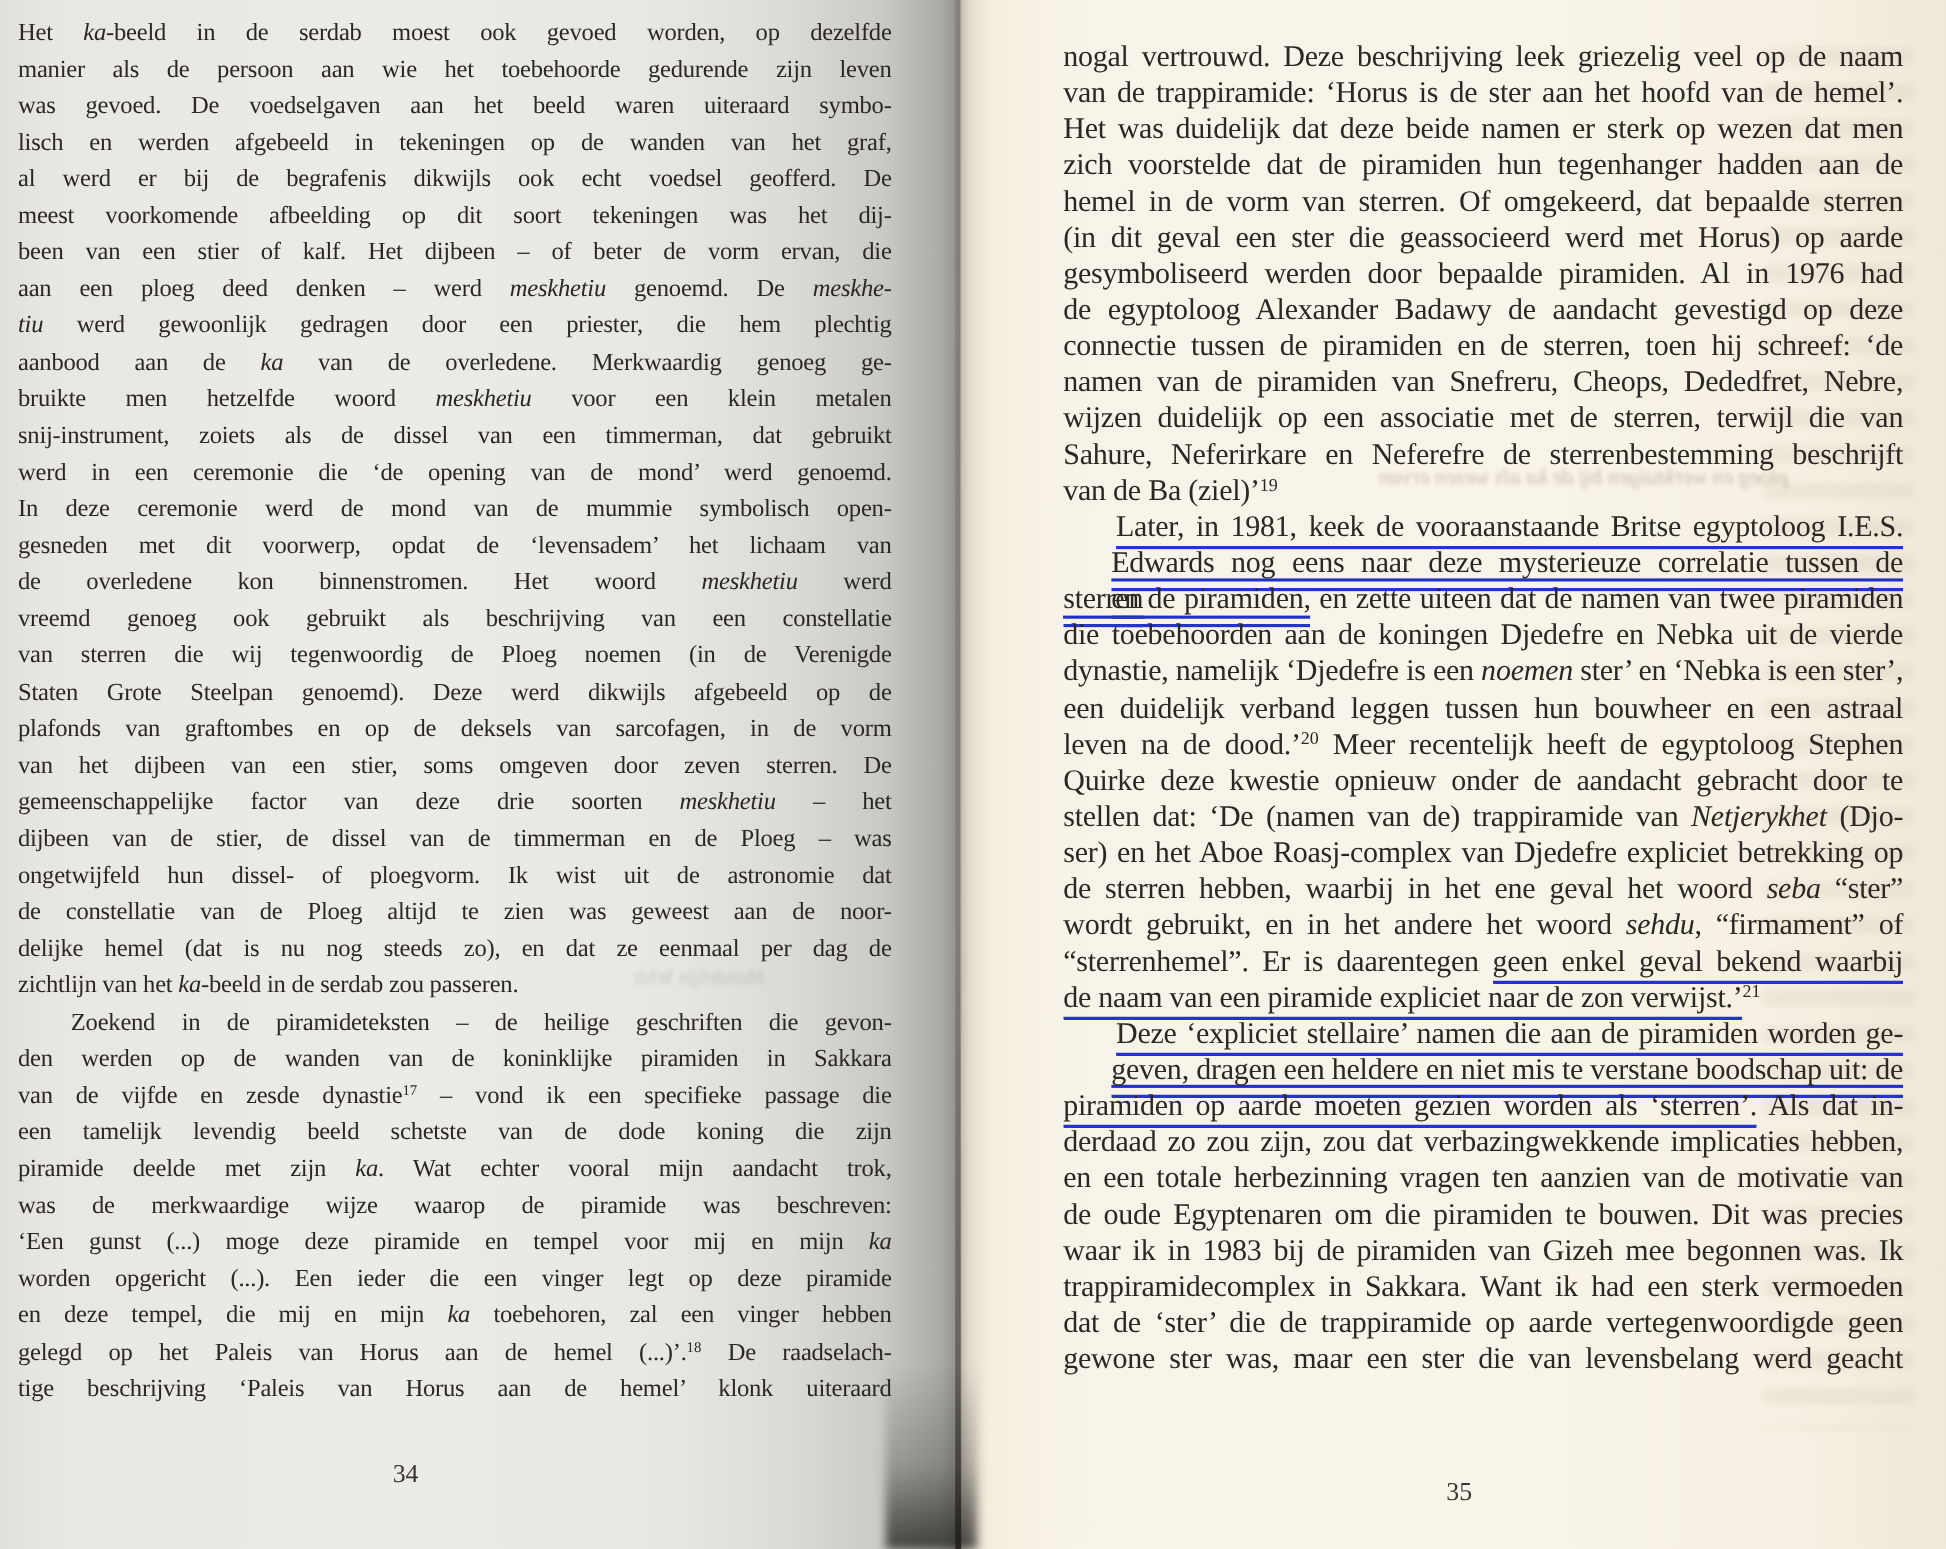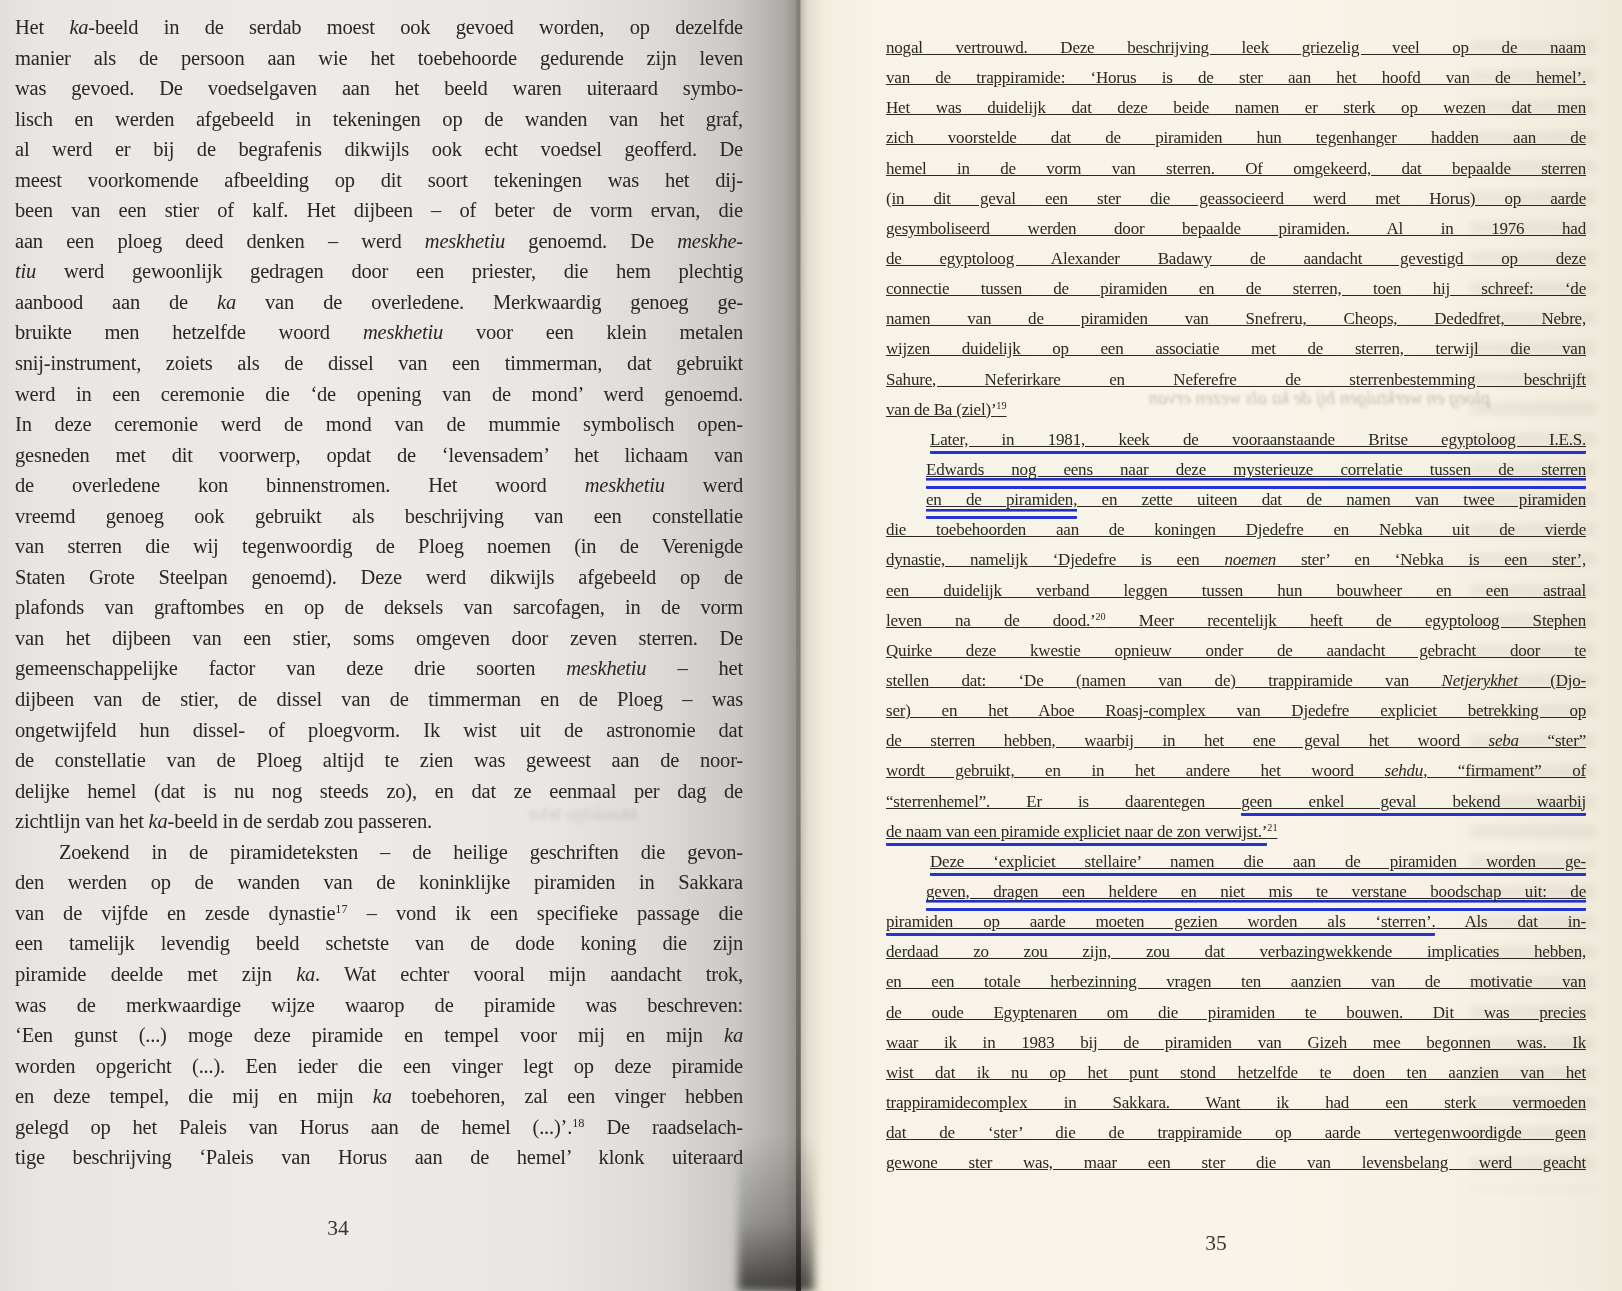--- a/index.html
+++ b/index.html
@@ -28,21 +28,21 @@
   .gutter-bottom{
     position:absolute;left:738px;bottom:0;width:76px;height:155px;
     background:linear-gradient(180deg,rgba(60,58,54,0) 0%,rgba(60,58,54,.32) 55%,rgba(26,25,23,.75) 100%);
     filter:blur(4px);
   }
 
   
   .text-col{position:absolute;color:#2b2722;letter-spacing:-0.2px;}
   .text-left{left:15px;top:12px;width:728px;font-size:20.5px;}
   .text-left .line{height:30.55px;line-height:30.55px;}
-  .text-right{left:886px;top:33px;width:700px;font-size:17px;text-decoration:underline;}
+  .text-right{left:886px;top:33px;width:700px;font-size:25px;}
   .text-right .line{height:30.15px;line-height:30.15px;}
   .line{
     text-align:justify;text-align-last:justify;
     overflow:visible;white-space:normal;
   }
   .line.end{text-align-last:left;}
   .line.indent{text-indent:44px;}
   i{font-style:italic;}
   sup{font-size:.6em;vertical-align:.55em;line-height:0;letter-spacing:0;}
 
@@ -159,21 +159,20 @@
       <div class="line">wordt gebruikt, en in het andere het woord <i>sehdu</i>, “firmament” of</div>
       <div class="line">“sterrenhemel”. Er is daarentegen <span class="hl">geen enkel geval bekend waarbij</span></div>
       <div class="line end"><span class="hl">de naam van een piramide expliciet naar de zon verwijst.’</span><sup>21</sup></div>
       <div class="line indent"><span class="hl">Deze ‘expliciet stellaire’ namen die aan de piramiden worden ge-</span></div>
       <div class="line"><span class="hl hl2">geven, dragen een heldere en niet mis te verstane boodschap uit: de</span></div>
       <div class="line"><span class="hl">piramiden op aarde moeten gezien worden als ‘sterren’.</span> Als dat in-</div>
       <div class="line">derdaad zo zou zijn, zou dat verbazingwekkende implicaties hebben,</div>
       <div class="line">en een totale herbezinning vragen ten aanzien van de motivatie van</div>
       <div class="line">de oude Egyptenaren om die piramiden te bouwen. Dit was precies</div>
       <div class="line">waar ik in 1983 bij de piramiden van Gizeh mee begonnen was. Ik</div>
-      <div class="line">wist dat ik nu op het punt stond hetzelfde te doen ten aanzien van het</div>
       <div class="line">trappiramidecomplex in Sakkara. Want ik had een sterk vermoeden</div>
       <div class="line">dat de ‘ster’ die de trappiramide op aarde vertegenwoordigde geen</div>
       <div class="line">gewone ster was, maar een ster die van levensbelang werd geacht</div>
     </div>
 
   <div class="pagenum pn-left">34</div>
   <div class="pagenum pn-right">35</div>
 
 </div>
 

